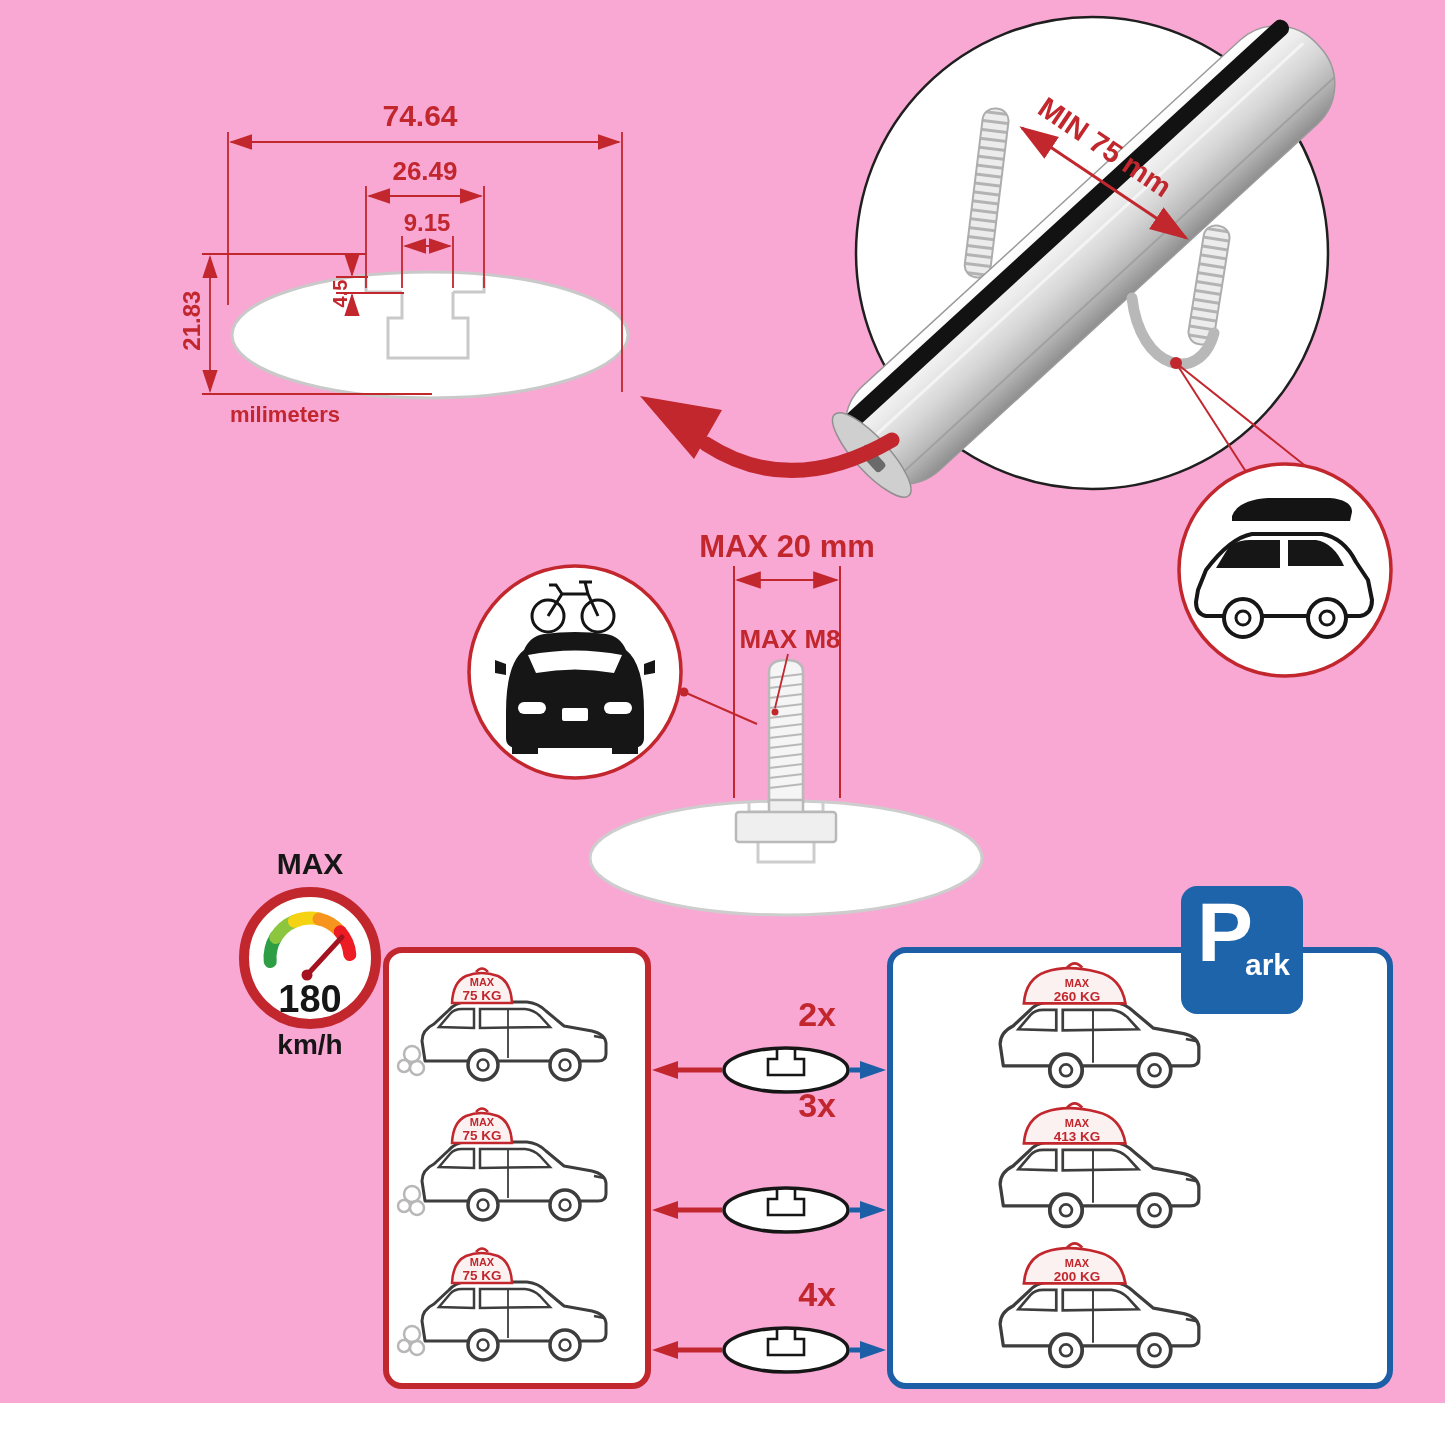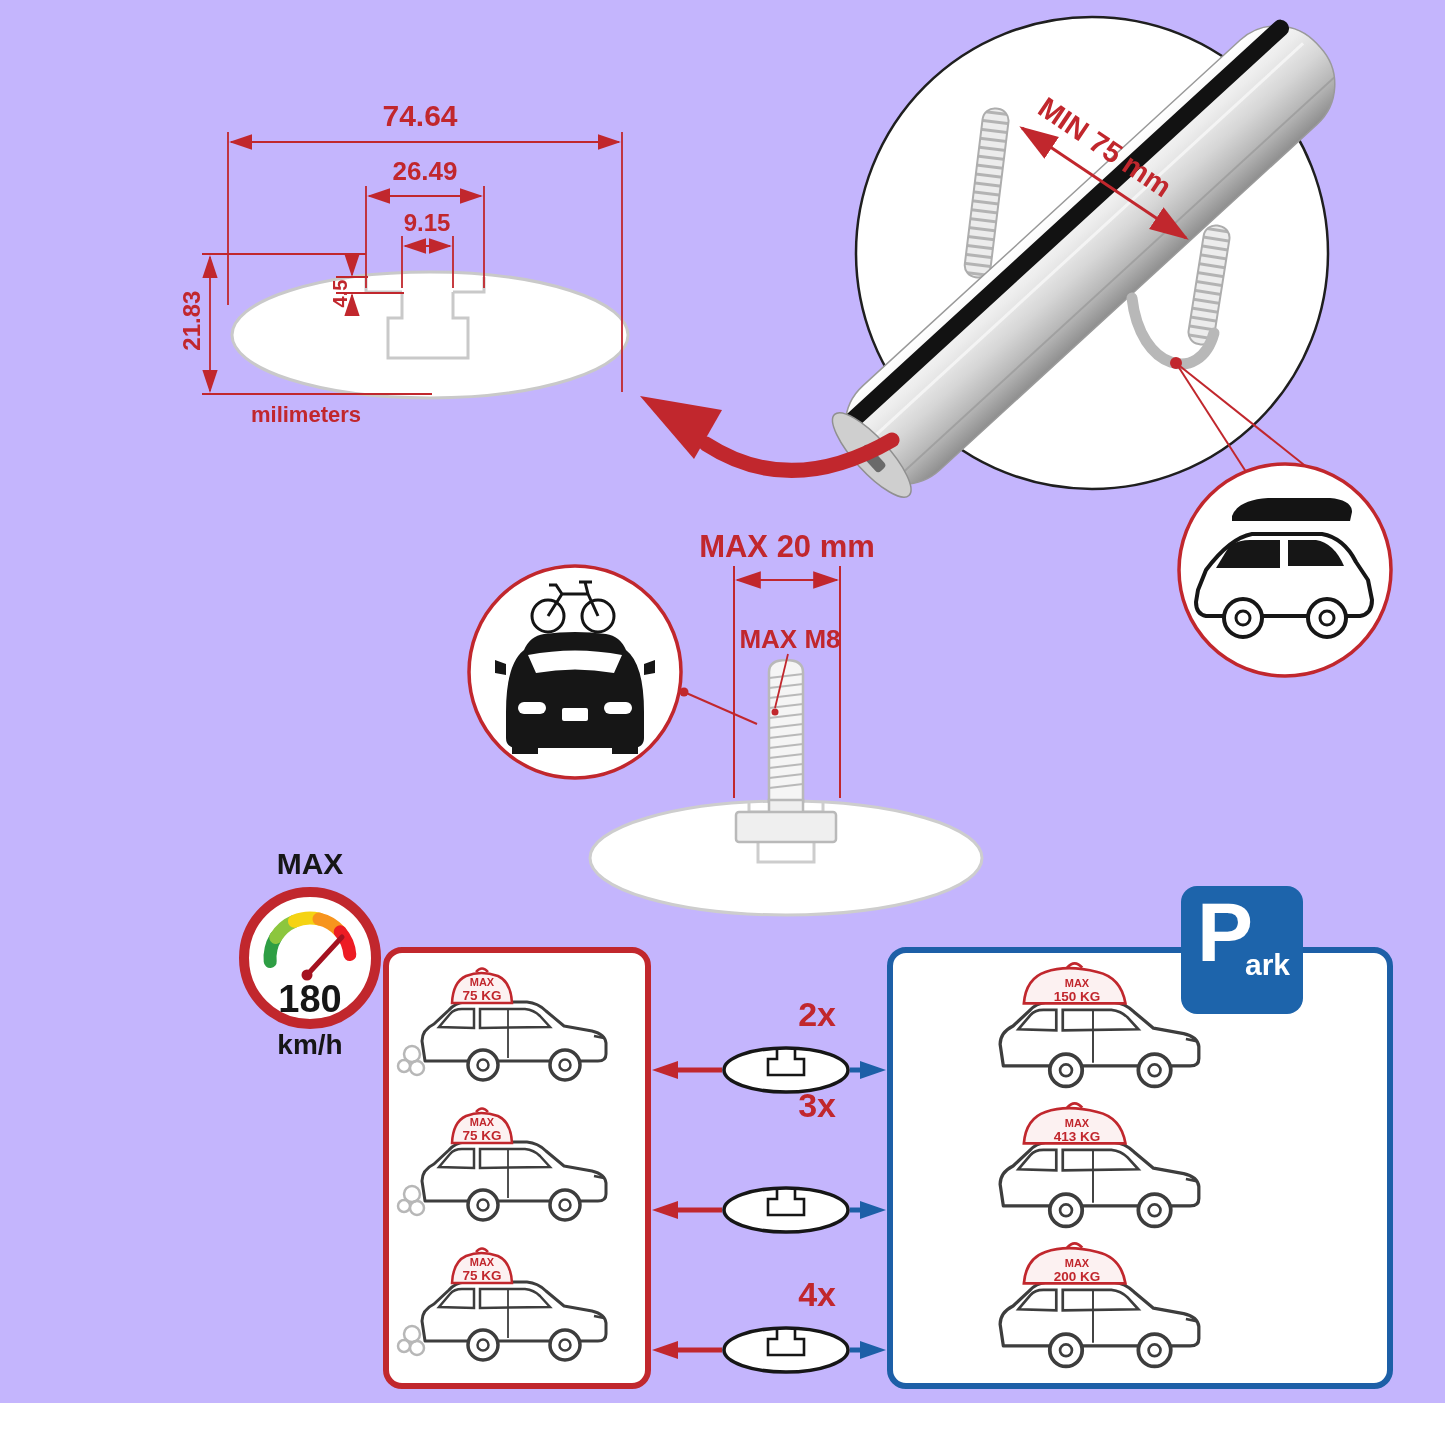--- a/index.html
+++ b/index.html
@@ -1,17 +1,17 @@
 <!DOCTYPE html>
 <html><head>
 <meta charset="utf-8">
 <style>
   * { margin:0; padding:0; box-sizing:border-box; }
   html,body { background:#ffffff; font-family:"Liberation Sans", sans-serif; }
-  .canvas { position:relative; width:1445px; height:1403px; background:#c4b5fd; overflow:hidden; }
+  .canvas { position:relative; width:1445px; height:1403px; background:#f9a8d4; overflow:hidden; }
   .art { position:absolute; left:0; top:0; width:1445px; height:1445px; }
   .label { position:absolute; color:#c1272d; font-weight:bold; text-align:center; line-height:1.05; }
   .black { color:#161616; }
   .r90  { transform:rotate(-90deg); }
   #min75 { transform:rotate(34deg); }
   .qty { position:absolute; left:736px; width:100px; text-align:right;
          font-size:34px; font-weight:bold; color:#c1272d; }
   .bag-label { position:absolute; text-align:center; color:#c1272d; font-weight:bold; line-height:1.08; }
   .bag-max { font-size:11px; }
   .bag-kg  { font-size:13.5px; }
@@ -256,21 +256,21 @@
     <use href="#car-parked" transform="translate(985,1112) scale(1.08)"></use>
     <use href="#car-parked" transform="translate(985,1252) scale(1.08)"></use>
   </g>
 </svg>
 
 <div class="label" id="dim-width" style="left:330px;top:100px;width:180px;font-size:30px;">74.64</div>
 <div class="label" id="dim-chan" style="left:365px;top:158px;width:120px;font-size:26px;">26.49</div>
 <div class="label" id="dim-slot" style="left:377px;top:210px;width:100px;font-size:24px;">9.15</div>
 <div class="label r90" id="dim-step" style="left:312px;top:283px;width:56px;font-size:20px;">4.5</div>
 <div class="label r90" id="dim-height" style="left:148px;top:308px;width:88px;font-size:24px;">21.83</div>
-<div class="label" id="units" style="left:200px;top:403px;width:140px;font-size:22px;text-align:center;margin-left:36px;">milimeters</div>
+<div class="label" id="units" style="left:200px;top:403px;width:140px;font-size:22px;text-align:right;">milimeters</div>
 
 <div class="label" id="min75" style="left:1005px;top:132px;width:200px;font-size:29px;">MIN 75 mm</div>
 
 <div class="label" id="max20" style="left:687px;top:531px;width:200px;font-size:31px;">MAX 20 mm</div>
 <div class="label" id="maxm8" style="left:712px;top:626px;width:156px;font-size:26px;">MAX M8</div>
 
 <div class="label black" style="left:250px;top:848px;width:120px;font-size:30px;">MAX</div>
 <div class="label black" style="left:250px;top:980px;width:120px;font-size:38px;">180</div>
 <div class="label black" style="left:248px;top:1030px;width:124px;font-size:28px;font-weight:600;">km/h</div>
 
@@ -291,21 +291,21 @@
   <div class="bag-max">MAX</div>
   <div class="bag-kg">75 KG</div>
 </div>
 <div class="bag-label" style="left:442px;top:1257px;width:80px;">
   <div class="bag-max">MAX</div>
   <div class="bag-kg">75 KG</div>
 </div>
 
 <div class="bag-label" style="left:1032px;top:978px;width:90px;">
   <div class="bag-max">MAX</div>
-  <div class="bag-kg">150 KG</div>
+  <div class="bag-kg">260 KG</div>
 </div>
 <div class="bag-label" style="left:1032px;top:1118px;width:90px;">
   <div class="bag-max">MAX</div>
   <div class="bag-kg">413 KG</div>
 </div>
 <div class="bag-label" style="left:1032px;top:1258px;width:90px;">
   <div class="bag-max">MAX</div>
   <div class="bag-kg">200 KG</div>
 </div>
 

